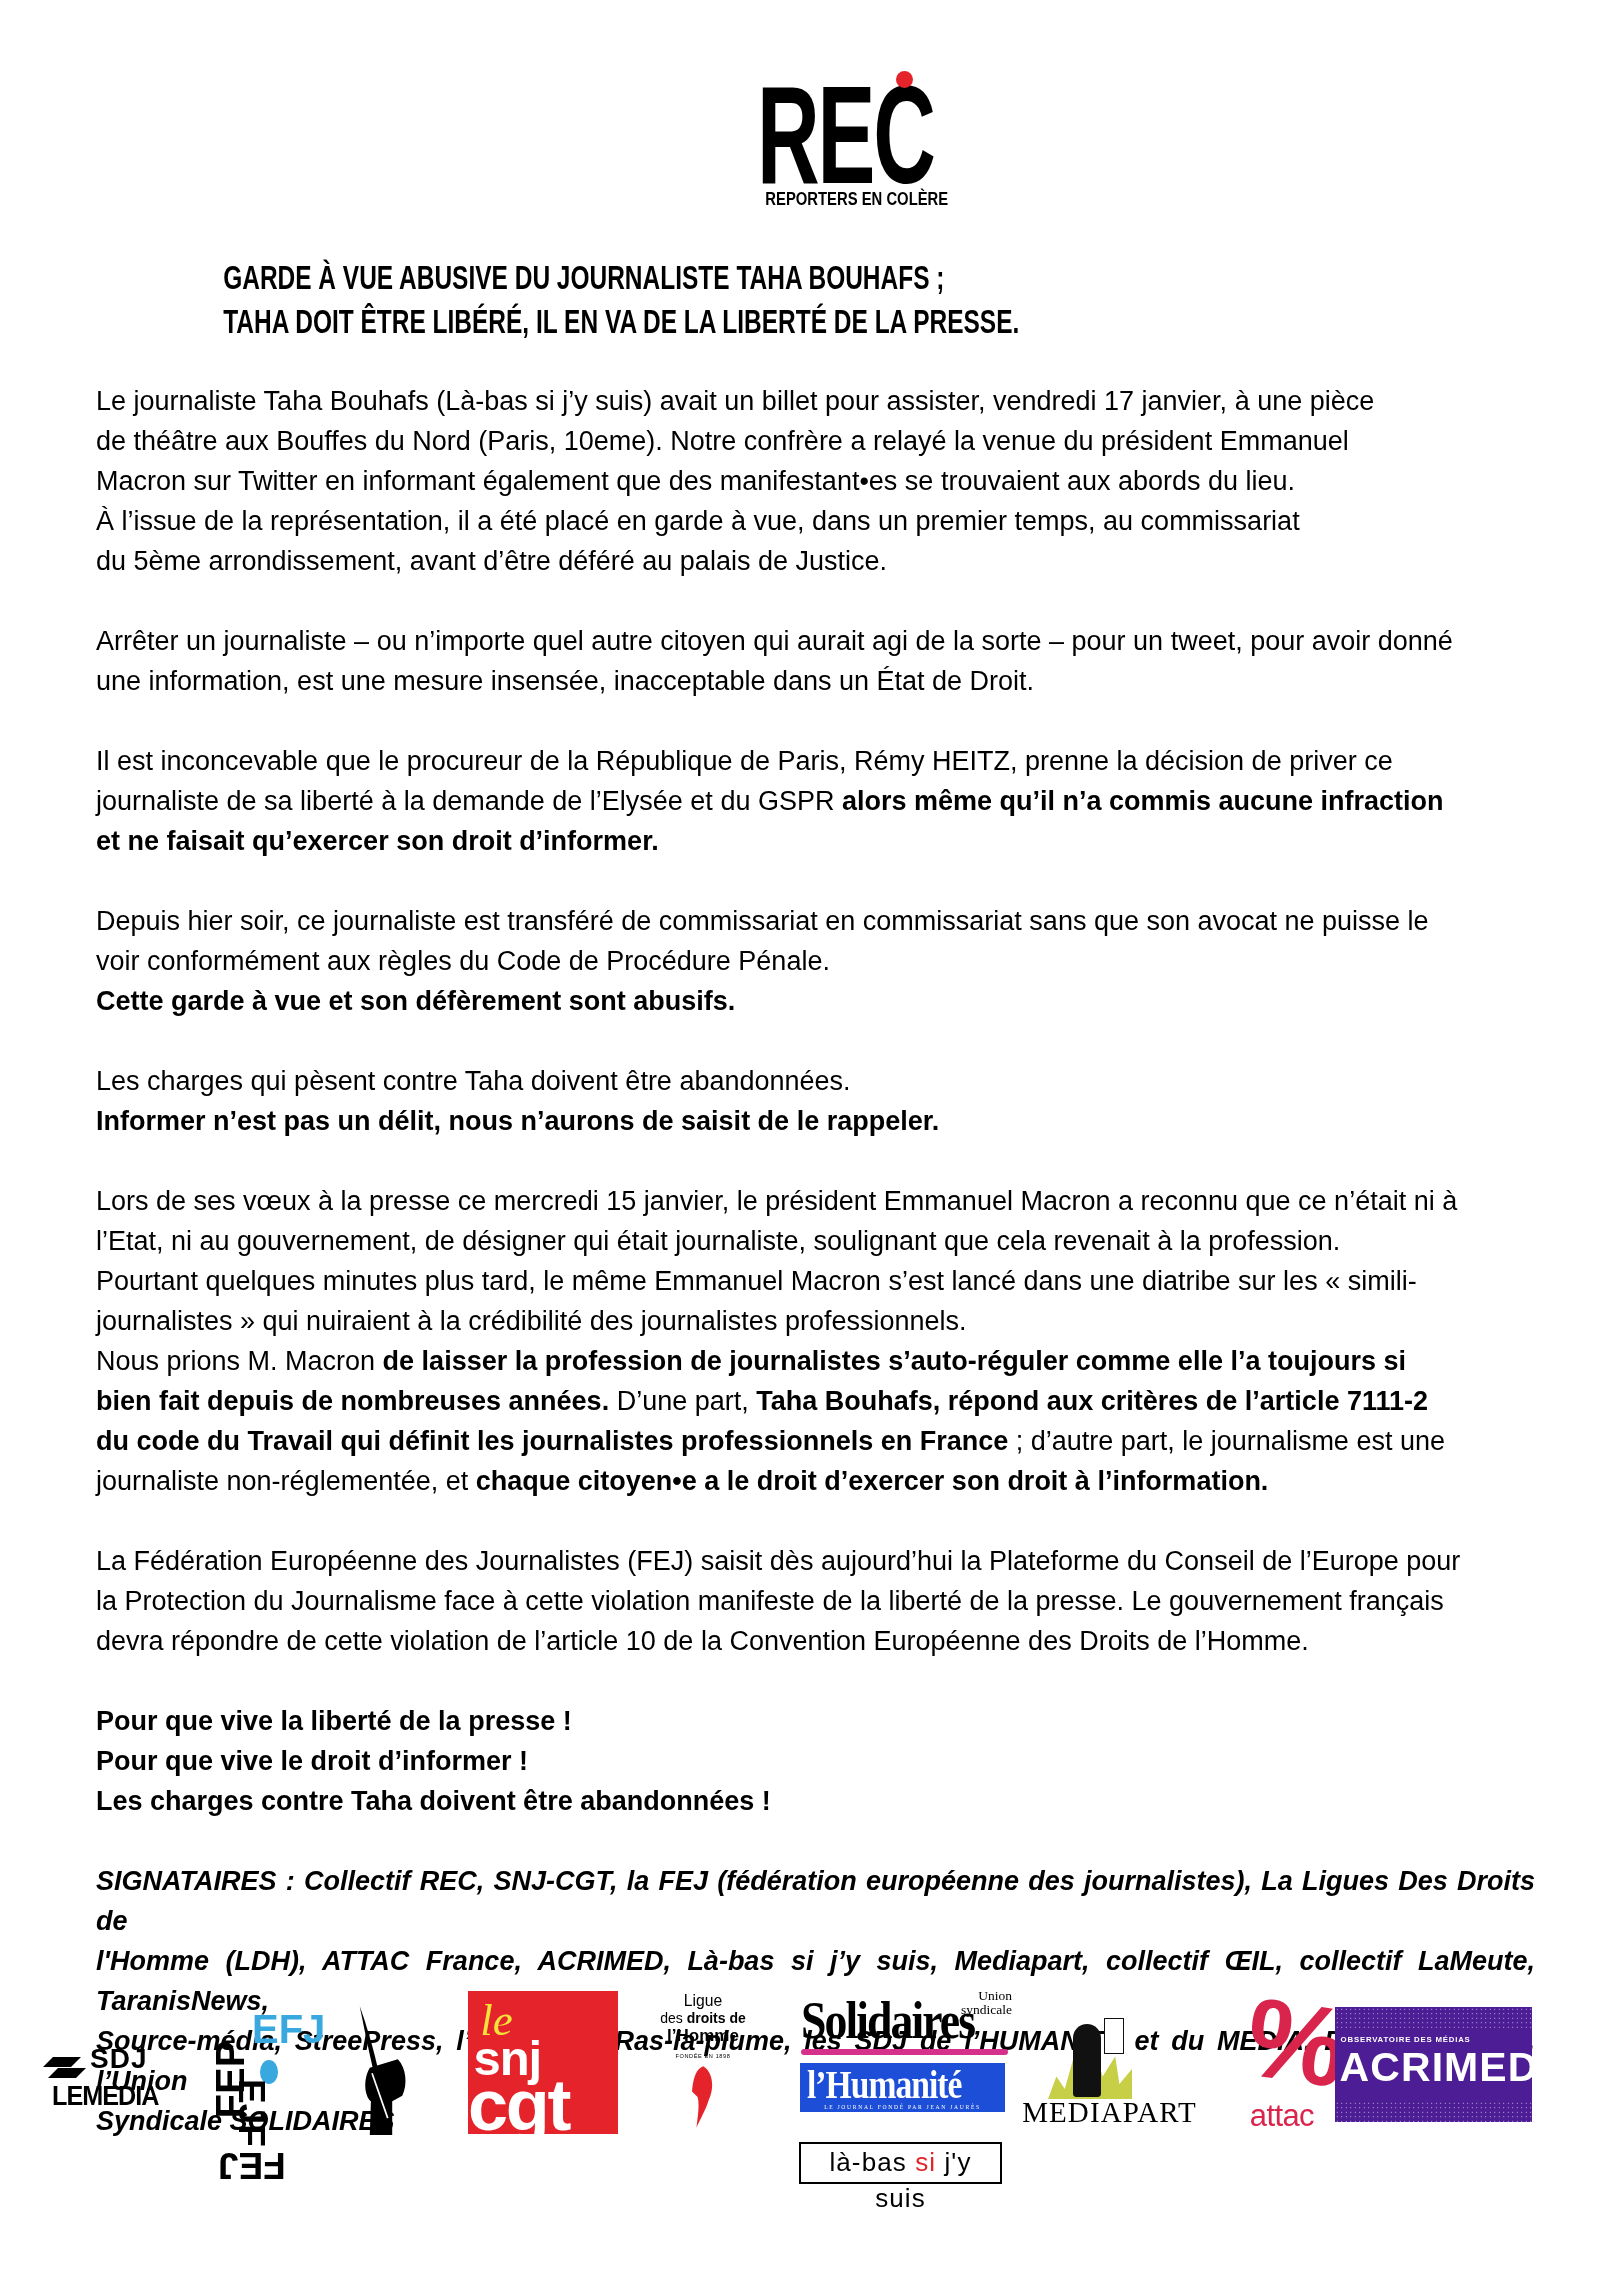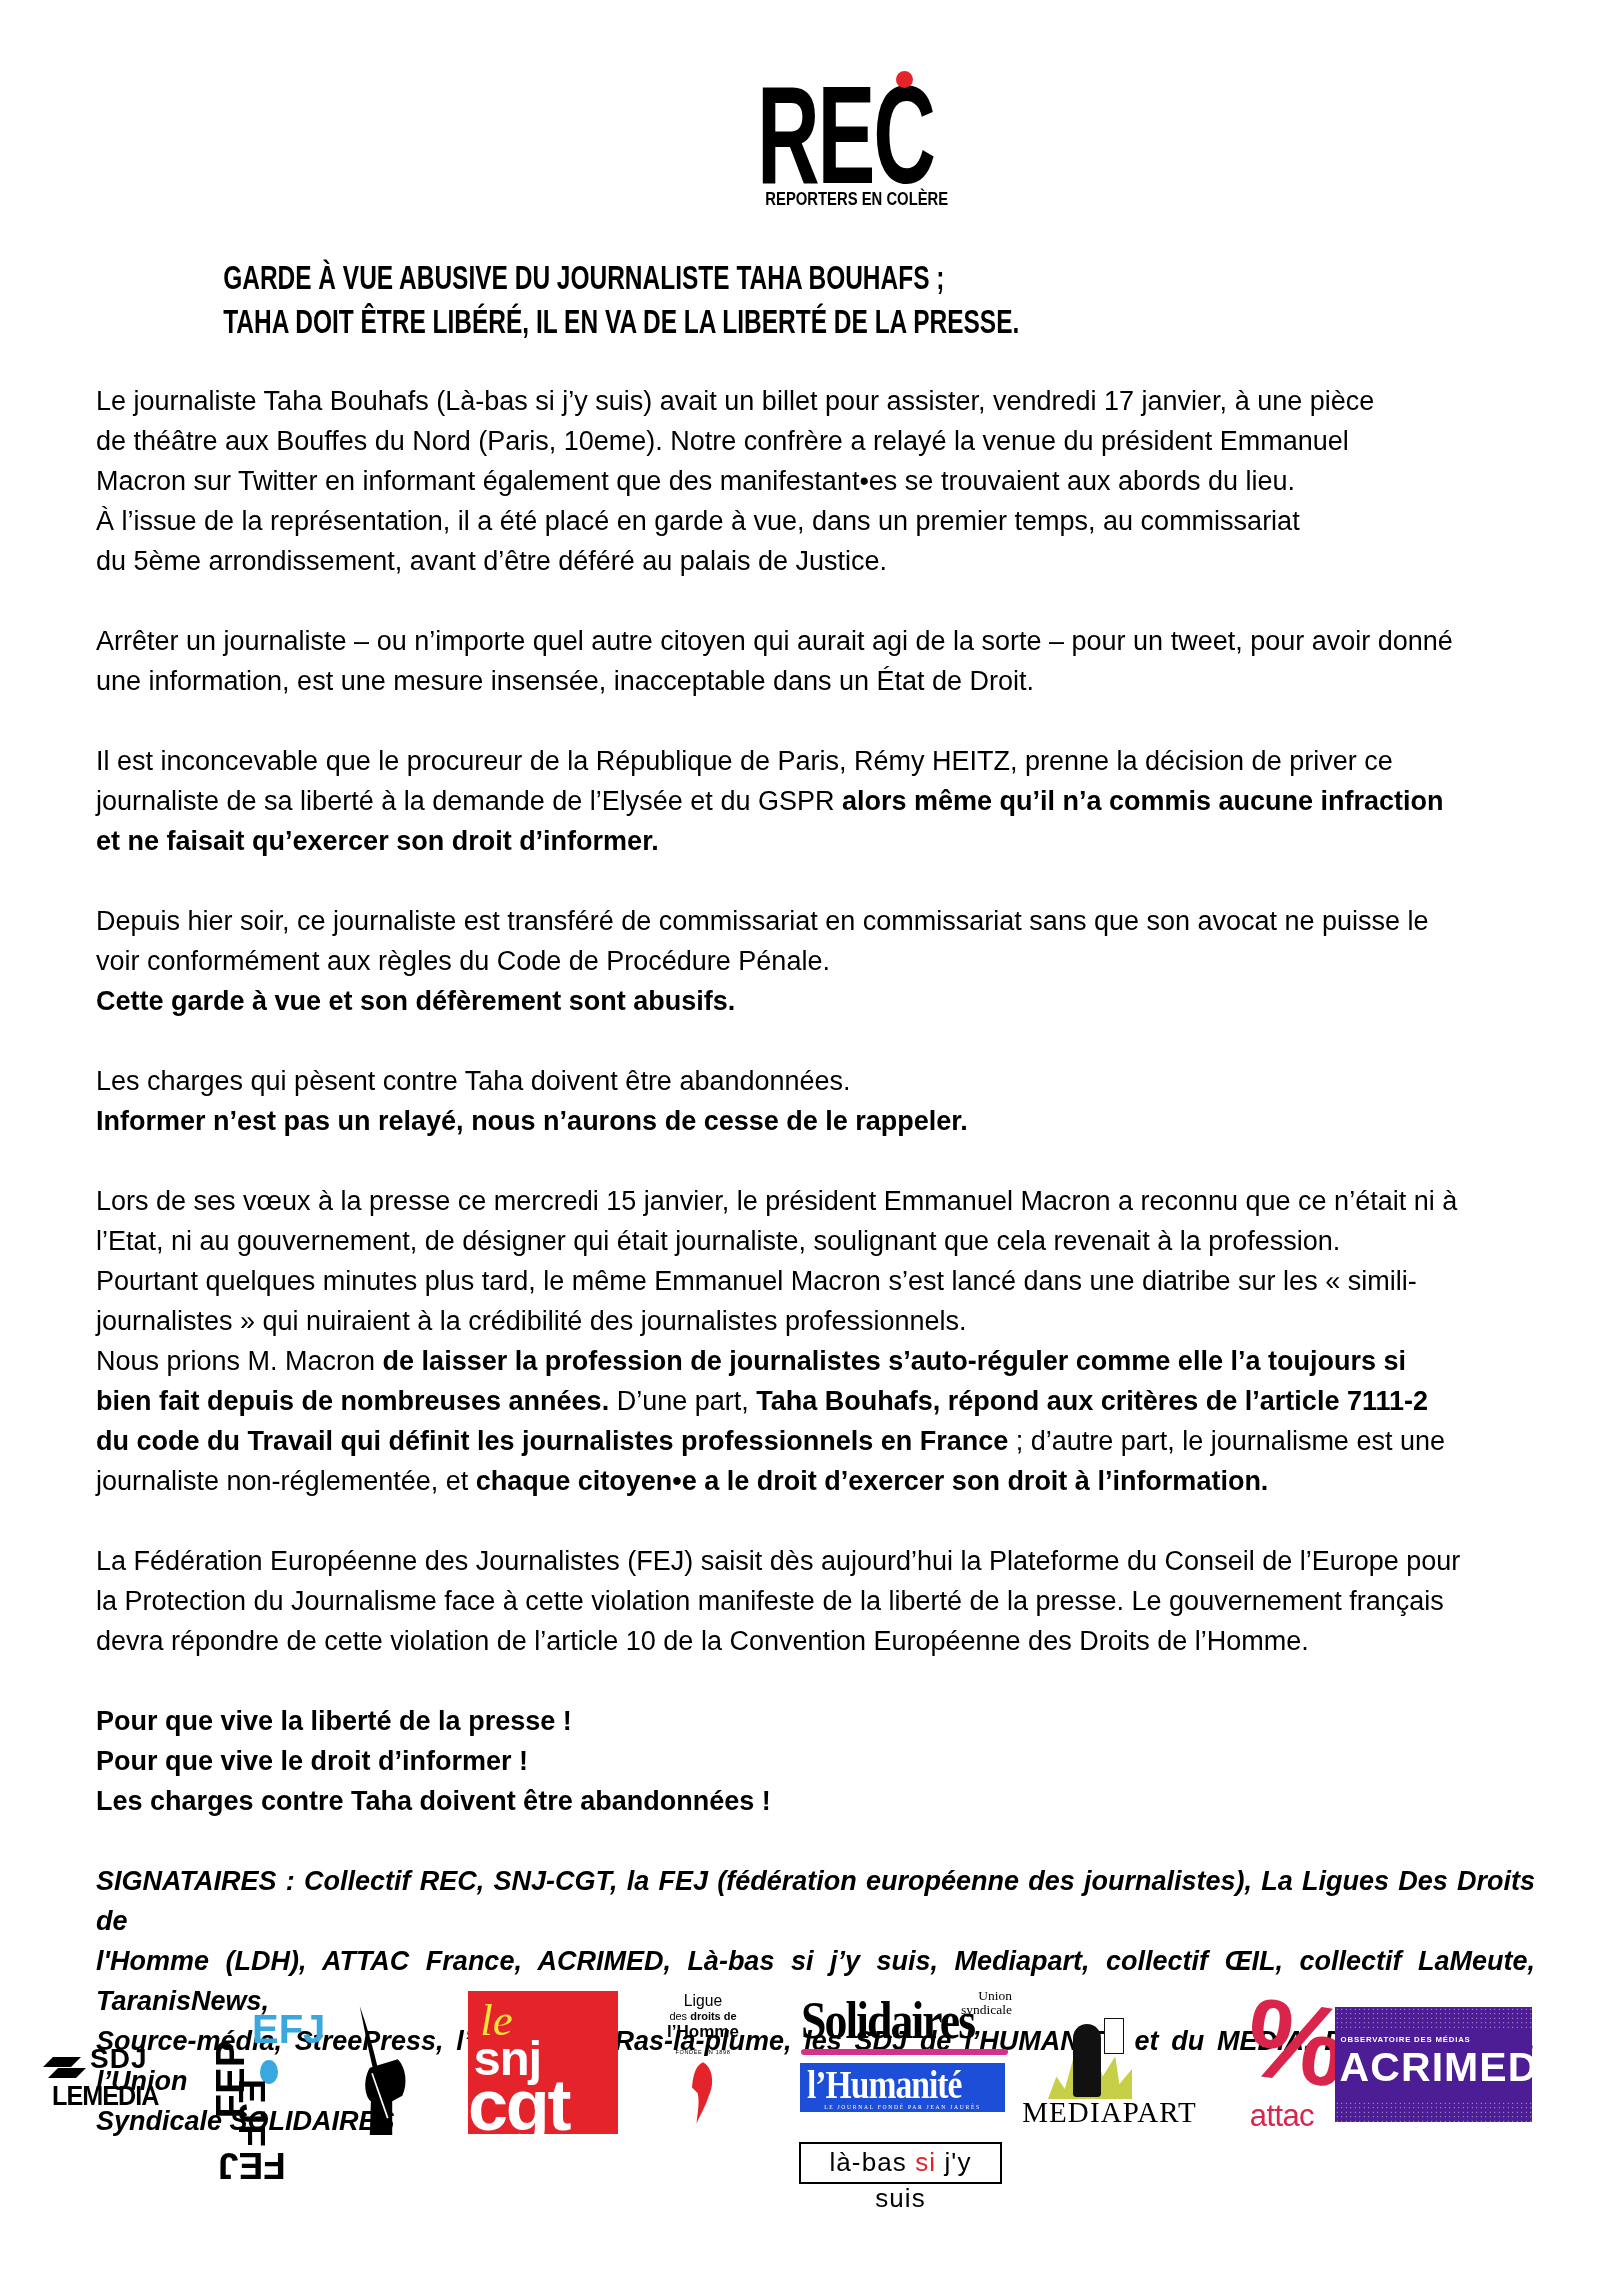--- a/index.html
+++ b/index.html
@@ -42,21 +42,21 @@
 
     
     .snj { left: 468px; top: 1991px; width: 150px; height: 143px; background: #e5232b; }
     .snj .le { position: absolute; left: 12.3px; top: 2.8px; font-family: "Liberation Serif", serif; font-style: italic; font-size: 45px; color: #f5e23a; }
     .snj .snj-t { position: absolute; left: 5.6px; top: 45px; font-weight: 700; font-size: 49px; color: #fff; letter-spacing: -1.1px; line-height: 45px; }
     .snj .cgt-t { position: absolute; left: 0px; top: 83px; font-weight: 700; font-size: 72px; color: #fff; letter-spacing: -2.2px; line-height: 62px; }
 
     
     .ldh { left: 644px; top: 1992px; width: 118px; height: 151px; text-align: center; }
     .ldh .l1 { font-size: 15.7px; font-weight: 300; }
-    .ldh .l2 { font-size: 11px; }
+    .ldh .l2 { font-size: 14px; }
     .ldh .l2 b { font-weight: 700; }
     .ldh .l3 { font-size: 17px; font-weight: 700; }
     .ldh .l4 { font-size: 5.6px; letter-spacing: 0.6px; margin-top: 6.7px; }
     .ldh .comma { width: 22.4px; height: 62px; margin: 7.8px auto 0 auto; }
 
     
     .sol { left: 799px; top: 1977px; width: 213px; height: 84px; }
     .sol .union { position: absolute; right: 0; top: 12px; font-family: "Liberation Serif", serif; font-size: 13.5px; line-height: 13.5px; text-align: right; }
     .sol .word { position: absolute; left: 2.2px; top: 13.5px; font-family: "Liberation Serif", serif; font-weight: 700; font-size: 52px; letter-spacing: -2.2px; transform: scaleX(0.88); transform-origin: left top; }
     .sol .stroke { position: absolute; left: 2.2px; top: 72px; width: 207px; height: 5.6px; background: #d6318a; border-radius: 3.4px; }
@@ -123,21 +123,21 @@
     <span class="ln"><span>journaliste de sa liberté à la demande de l’Elysée et du GSPR </span><b>alors même qu’il n’a commis aucune infraction</b></span>
     <span class="ln last"><b>et ne faisait qu’exercer son droit d’informer.</b></span>
   </p>
   <p>
     <span class="ln">Depuis hier soir, ce journaliste est transféré de commissariat en commissariat sans que son avocat ne puisse le</span>
     <span class="ln last">voir conformément aux règles du Code de Procédure Pénale.</span>
     <span class="ln last"><b>Cette garde à vue et son défèrement sont abusifs.</b></span>
   </p>
   <p>
     <span class="ln last">Les charges qui pèsent contre Taha doivent être abandonnées.</span>
-    <span class="ln last"><b>Informer n’est pas un relayé, nous n’aurons de cesse de le rappeler.</b></span>
+    <span class="ln last"><b>Informer n’est pas un délit, nous n’aurons de saisit de le rappeler.</b></span>
   </p>
   <p>
     <span class="ln">Lors de ses vœux à la presse ce mercredi 15 janvier, le président Emmanuel Macron a reconnu que ce n’était ni à</span>
     <span class="ln last">l’Etat, ni au gouvernement, de désigner qui était journaliste, soulignant que cela revenait à la profession.</span>
     <span class="ln">Pourtant quelques minutes plus tard, le même Emmanuel Macron s’est lancé dans une diatribe sur les « simili-</span>
     <span class="ln last">journalistes » qui nuiraient à la crédibilité des journalistes professionnels.</span>
     <span class="ln"><span>Nous prions M. Macron </span><b>de laisser la profession de journalistes s’auto-réguler comme elle l’a toujours si</b></span>
     <span class="ln"><b>bien fait depuis de nombreuses années.</b><span> D’une part, </span><b>Taha Bouhafs, répond aux critères de l’article 7111-2</b></span>
     <span class="ln"><b>du code du Travail qui définit les journalistes professionnels en France</b><span> ; d’autre part, le journalisme est une</span></span>
     <span class="ln last"><span>journaliste non-réglementée, et </span><b>chaque citoyen•e a le droit d’exercer son droit à l’information.</b></span>

